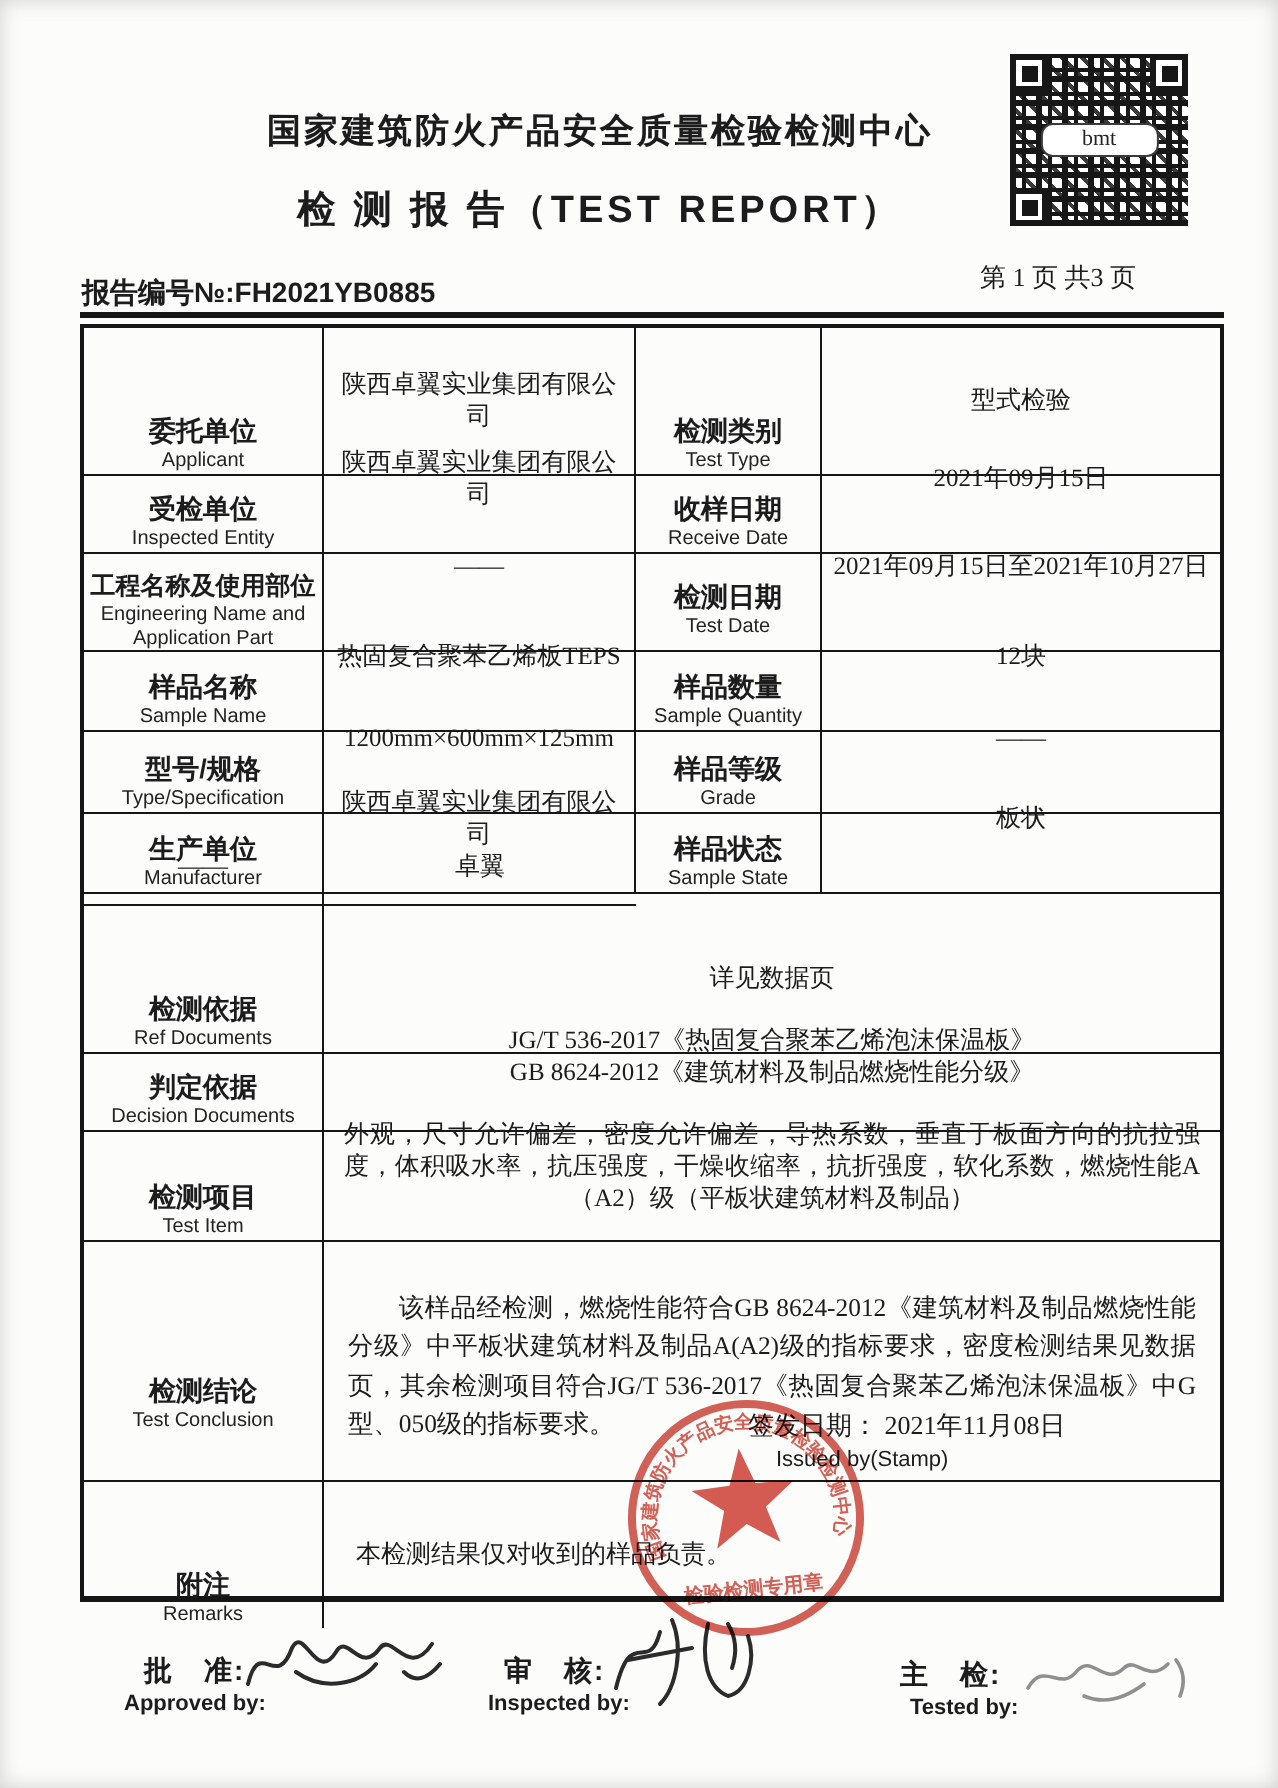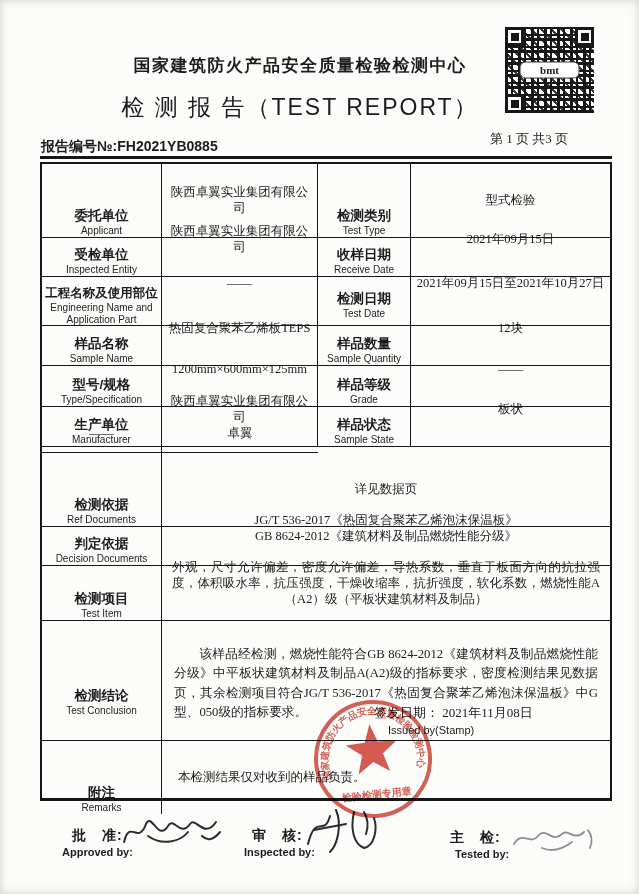--- a/index.html
+++ b/index.html
@@ -7,37 +7,37 @@
     width:639px;height:894px;position:relative;overflow:hidden;
     background:#fcfcfa;color:#1c1c1c;
     font-family:"Liberation Sans",sans-serif;
   }
   .scan-edge{position:absolute;inset:0;box-shadow:inset 0 0 10px rgba(80,80,80,.25);pointer-events:none;z-index:50;}
 
   
   .doc-title{position:absolute;top:54px;left:0;width:600px;text-align:center;
     font-size:17px;font-weight:600;letter-spacing:1.5px;}
   .report-title{position:absolute;top:92px;left:0;width:600px;text-align:center;
-    font-size:23px;font-weight:400;letter-spacing:2px;}
+    font-size:19px;font-weight:700;letter-spacing:2px;}
   .page-info{position:absolute;left:490px;top:130px;font-size:13px;font-family:"Liberation Serif",serif;}
   .report-no{position:absolute;left:41px;top:138px;font-size:14px;font-weight:700;}
   .rule{position:absolute;left:40px;top:156px;width:572px;height:3px;background:#161616;}
 
   
   .qr{position:absolute;left:505px;top:27px;width:89px;height:86px;background:
       repeating-linear-gradient(0deg,#171717 0 3px,transparent 3px 5px,#171717 5px 7px,transparent 7px 12px),
       repeating-linear-gradient(90deg,#171717 0 3px,transparent 3px 6px,#171717 6px 8px,transparent 8px 13px),
       repeating-linear-gradient(45deg,rgba(23,23,23,.85) 0 2px,transparent 2px 7px);
       background-color:#fff;}
   .qf{position:absolute;width:19px;height:19px;border:3.5px solid #171717;background:#fff;box-sizing:border-box;}
   .qf::after{content:"";position:absolute;inset:2.5px;background:#171717;}
   .qf.tl{left:0;top:0}.qf.tr{right:0;top:0}.qf.bl{left:0;bottom:0}
   .qr-badge{position:absolute;left:50%;top:50%;transform:translate(-50%,-50%);
     background:#fff;border:1px solid #3a3a3a;border-radius:6px;padding:1px 20px 2px;
-    font-size:11px;font-weight:700;font-family:"Liberation Serif",serif;color:#222;}
+    font-size:11px;font-weight:400;font-family:"Liberation Serif",serif;color:#222;}
 
   
   .table{position:absolute;left:40px;top:162px;width:572px;border:2.5px solid #161616;
     border-bottom-width:3px;box-sizing:border-box;}
   .trow{display:grid;grid-template-columns:120px 156px 93px 1fr;}
   .trow2{display:grid;grid-template-columns:120px 1fr;}
   .c{border-right:1.5px solid #161616;border-bottom:1.5px solid #161616;box-sizing:border-box;
     display:flex;flex-direction:column;justify-content:center;align-items:center;text-align:center;}
   .nr{border-right:none}
   .nb{border-bottom:none}

